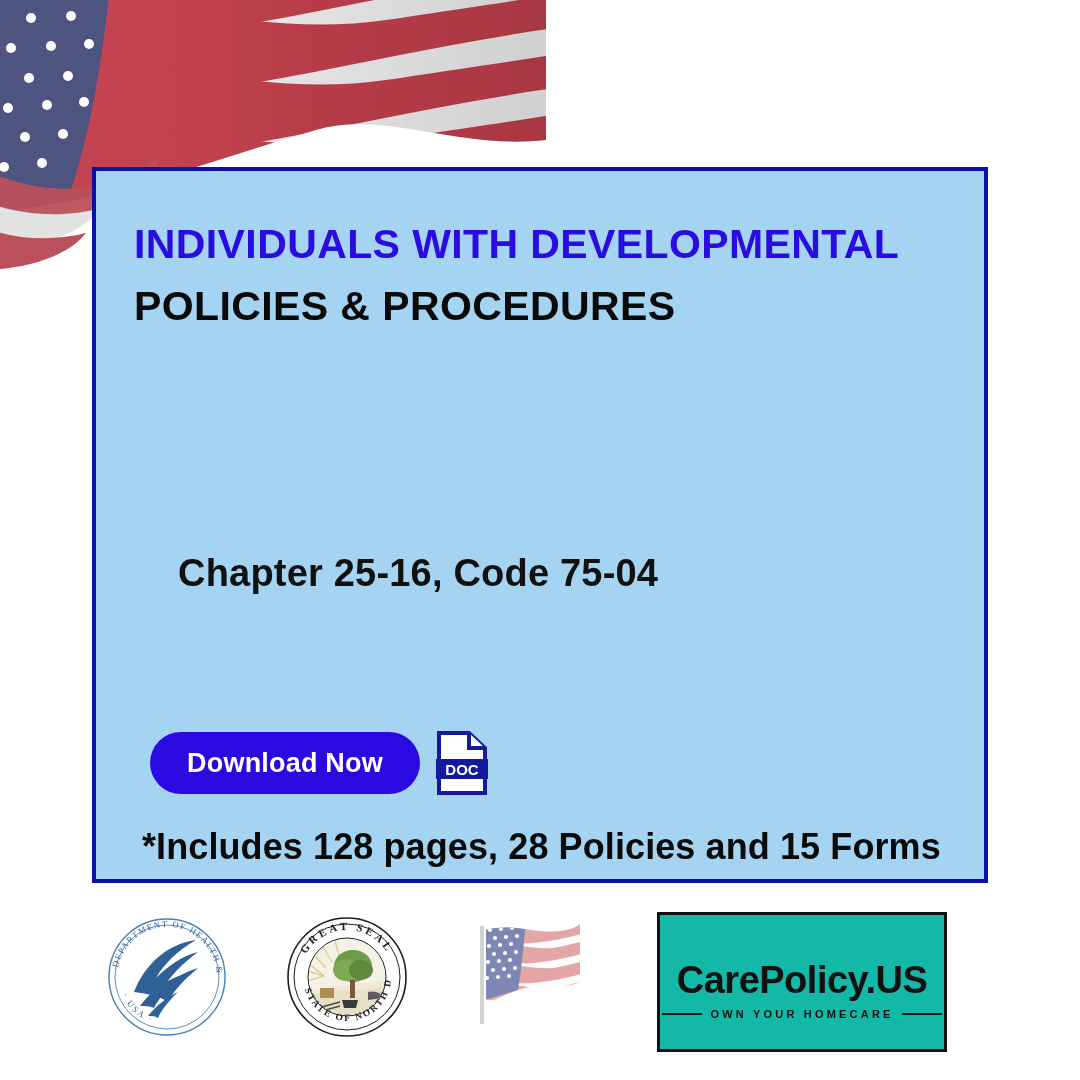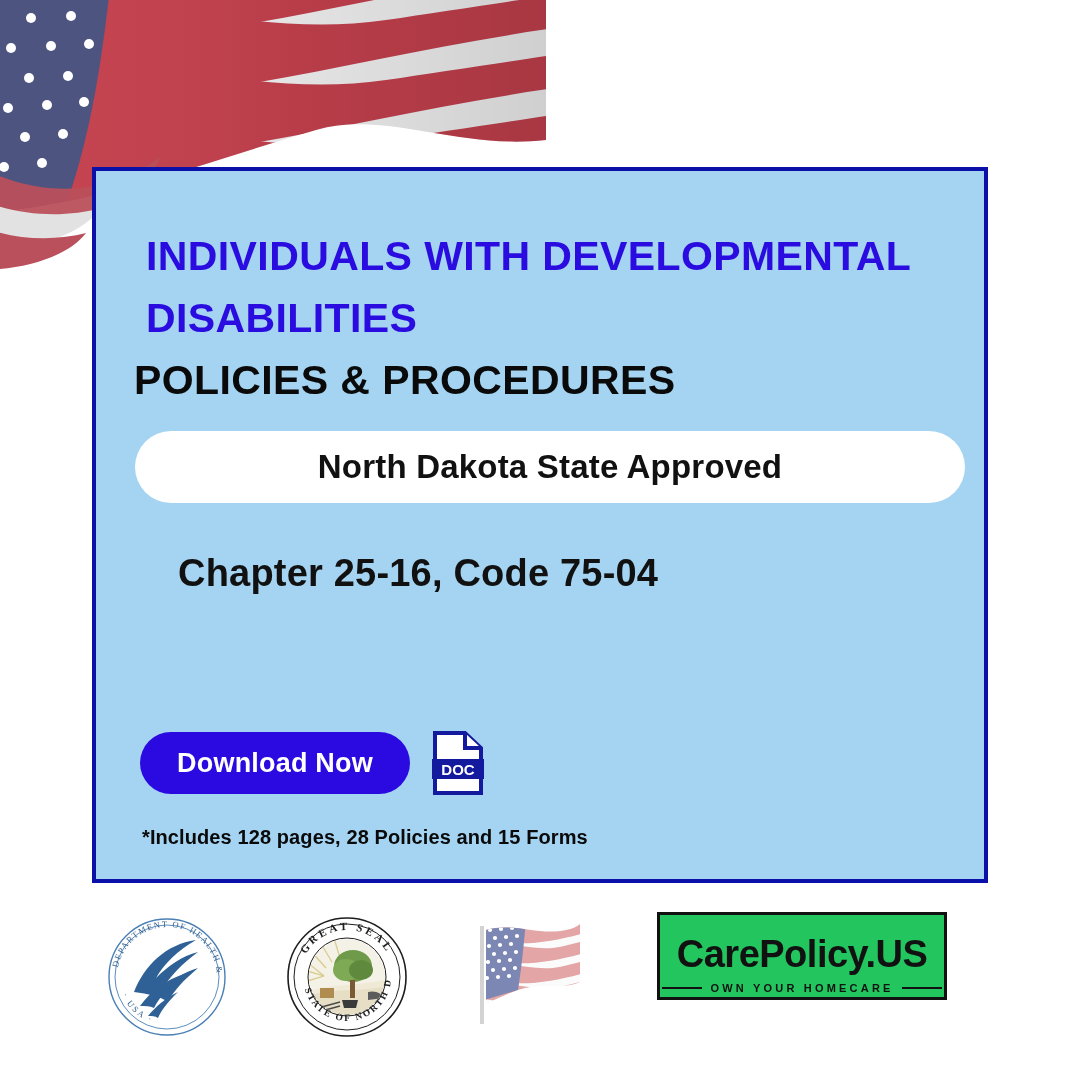--- a/index.html
+++ b/index.html
@@ -30,21 +30,21 @@
 
   
   #title-block{padding:48px 38px 0 38px;}
   .h-blue{
     color:#2a0ce0;
     font-weight:bold;
     font-size:41px;
     line-height:1.22;
     letter-spacing:0.4px;
     font-stretch:condensed;
-    margin:12px;
+    margin:0;
     text-transform:uppercase;
   }
   .h-black{
     color:#0a0a0a;
     font-weight:bold;
     font-size:41px;
     line-height:1.22;
     letter-spacing:0.4px;
     margin:12px 0 0 0;
     text-transform:uppercase;
@@ -73,59 +73,59 @@
   .chapter-line{
     color:#111111;
     font-size:38px;
     font-weight:bold;
     line-height:1.6;
     letter-spacing:0.2px;
   }
 
   
   #download-row{
-    position:absolute;left:44px;top:560px;
-    display:flex;align-items:center;gap:22px;
+    position:absolute;left:54px;top:560px;
+    display:flex;align-items:center;gap:16px;
   }
   #download-button{
     background:#2a0ae0;
     color:#ffffff;
     border:none;
     border-radius:34px;
     width:270px;height:62px;
     font-family:"Liberation Sans", sans-serif;
     font-size:27px;font-weight:bold;
     letter-spacing:0.2px;
     cursor:pointer;
     display:flex;align-items:center;justify-content:center;
   }
   #doc-icon{width:52px;height:64px;display:block;}
 
   
   #footnote{
     position:absolute;left:46px;top:655px;
     color:#0a0a0a;
-    font-size:20px;
+    font-size:36px;
     font-weight:bold;
     letter-spacing:0.1px;
   }
 
   
   #footer{
     position:absolute;left:0;top:900px;
     width:1080px;height:150px;
     display:flex;align-items:center;
   }
   #hhs-logo{position:absolute;left:104px;top:14px;width:126px;height:126px;}
   #nd-seal{position:absolute;left:284px;top:14px;width:126px;height:126px;}
   #small-flag{position:absolute;left:468px;top:12px;width:122px;height:122px;}
   #brand-logo{
     position:absolute;left:657px;top:12px;
-    width:290px;height:88px;
-    background:#22c55e;
+    width:290px;height:140px;
+    background:#14b8a6;
     border:3px solid #111111;
     box-sizing:border-box;
     display:flex;flex-direction:column;
     align-items:center;justify-content:center;
   }
   #brand-name{
     color:#111111;font-size:38px;font-weight:bold;
     letter-spacing:-0.5px;margin-top:6px;
   }
   #brand-tagline-row{
@@ -210,27 +210,23 @@
              C160,200 120,226 70,236 C40,242 14,242 0,240 Z" fill="#b9505b" opacity="0.95"></path>
     <path d="M0,212 C35,226 80,228 115,218 C100,240 60,256 20,260 C12,261 5,261 0,261 Z" fill="#e2e2e2"></path>
     <path d="M0,238 C30,250 70,251 100,243 C84,264 48,276 14,279 C9,279 4,279 0,279 Z" fill="#b9505b"></path>
   </g>
 </svg>
 
 <div id="card">
 
   <div id="title-block">
     <div class="h-blue">INDIVIDUALS WITH DEVELOPMENTAL</div>
-    <div class="h-blue">DISABILITIES</div>
     <div class="h-black">POLICIES &amp; PROCEDURES</div>
   </div>
 
-  <div id="approval-pill">
-    <span>North Dakota State Approved</span>
-  </div>
 
   <div id="chapter-block">
     <div class="chapter-line">Chapter 25-16, Code 75-04</div>
   </div>
 
   <div id="download-row">
     <button id="download-button">Download Now</button>
 
     <svg id="doc-icon" viewBox="0 0 52 64">
       <path d="M3,2 H33 L49,17 V62 H3 Z" fill="#ffffff" stroke="#141a9e" stroke-width="4" stroke-linejoin="miter"></path>

